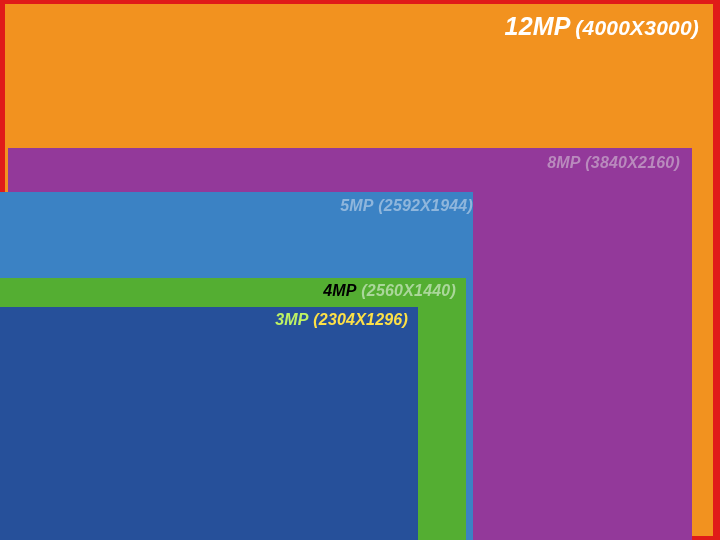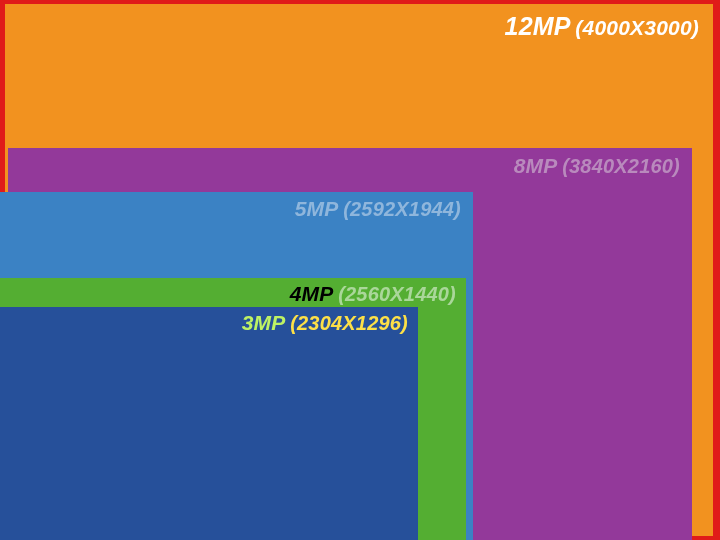--- a/index.html
+++ b/index.html
@@ -24,26 +24,26 @@
   .res-label {
     position: absolute;
     right: 10px;
     top: 4px;
     white-space: nowrap;
     font-style: italic;
     font-weight: bold;
     letter-spacing: 0.2px;
   }
   .res-label .name {
-    font-size: 21px;
+    font-size: 16px;
     font-weight: bold;
     font-style: italic;
   }
   .res-label .dims {
-    font-size: 20px;
+    font-size: 16px;
     font-weight: bold;
     font-style: italic;
   }
 
   
   #block-12mp {
     left: 0;
     top: 0;
     width: 720px;
     height: 148px;
@@ -88,21 +88,21 @@
   #block-8mp .res-label .dims { color: #B98ABD; }
 
   
   #block-5mp {
     left: 0px;
     top: 192px;
     width: 473px;
     height: 348px;
     background: #3B82C4;
   }
-  #block-5mp .res-label { right: 12px; top: 5px; }
+  #block-5mp .res-label { right: 0; top: 5px; }
   #block-5mp .res-label .name { color: #8FB6DC; }
   #block-5mp .res-label .dims { color: #8FB6DC; }
 
   
   #block-4mp {
     left: 0px;
     top: 278px;
     width: 466px;
     height: 262px;
     background: #54AE32;

